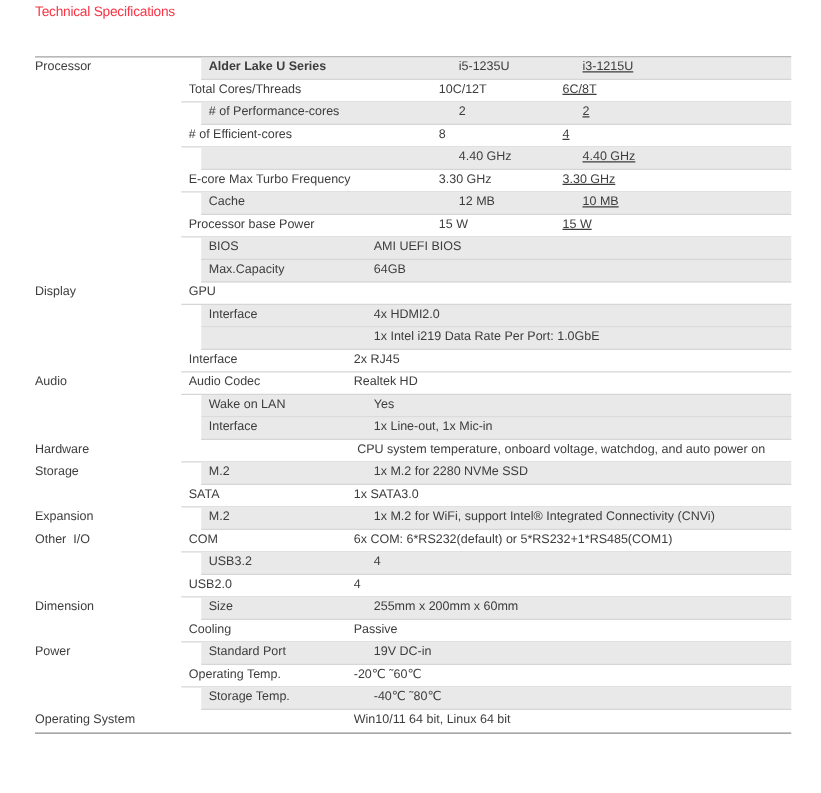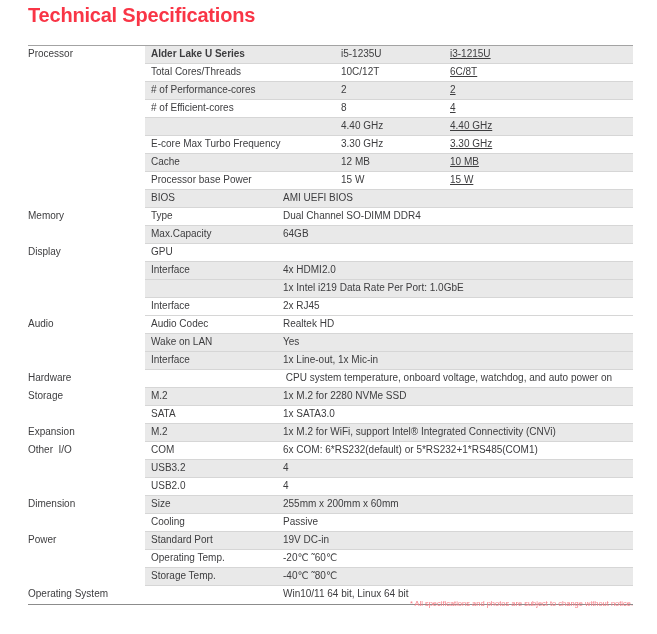--- a/index.html
+++ b/index.html
@@ -13,44 +13,44 @@
   }
   *{box-sizing:border-box;}
   html,body{margin:0;padding:0;background:#fff;}
   .page{
     position:relative;width:657px;height:634px;background:#fff;
     font-family:"Liberation Sans","DejaVu Sans",sans-serif;color:var(--text);
     overflow:hidden;
   }
   .title{
     position:absolute;left:28px;top:4px;margin:0;
-    font-size:20px;font-weight:700;color:var(--accent);letter-spacing:-0.2px;
+    font-size:11px;font-weight:400;color:var(--accent);letter-spacing:-0.2px;
   }
   .spec-table{
     position:absolute;left:28px;top:45px;width:605px;
     border-top:1px solid var(--rule-top);
     border-bottom:1px solid var(--rule-bottom);
   }
   .row{display:flex;height:18px;font-size:10px;}
   .section-label{
     width:117px;flex:none;line-height:16.3px;white-space:pre;
     overflow:hidden;
   }
   .row-body{
     position:relative;flex:1;border-bottom:1px solid var(--row-border);
   }
   .row:last-child .row-body{border-bottom:none;}
-  .row.shaded .row-body{background:var(--shade);}
+  .row.shaded .row-body{background:var(--shade);margin-left:16px;}
   .row-body span{
     position:absolute;top:0;line-height:15.3px;white-space:pre;
   }
   .sub-label{left:6px;}
   .sub-label.bold{font-weight:bold;}
   .val-single{left:138px;}
-  .val-1{left:196px;}
+  .val-1{left:206px;}
   .val-2{left:305px;text-decoration:underline;}
   .footnote{
     position:absolute;right:24px;top:599px;
     font-size:7.5px;color:var(--footnote);
   }
 </style>
 </head>
 <body>
 
 <div class="page">
@@ -119,27 +119,20 @@
           <span class="val-2">15 W</span>
         </div>
       </div>
       <div class="row shaded">
         <div class="section-label"></div>
         <div class="row-body">
           <span class="sub-label">BIOS</span>
           <span class="val-single">AMI UEFI BIOS</span>
         </div>
       </div>
-      <div class="row">
-        <div class="section-label">Memory</div>
-        <div class="row-body">
-          <span class="sub-label">Type</span>
-          <span class="val-single">Dual Channel SO-DIMM DDR4</span>
-        </div>
-      </div>
       <div class="row shaded">
         <div class="section-label"></div>
         <div class="row-body">
           <span class="sub-label">Max.Capacity</span>
           <span class="val-single">64GB</span>
         </div>
       </div>
       <div class="row">
         <div class="section-label">Display</div>
         <div class="row-body">
@@ -273,14 +266,13 @@
         </div>
       </div>
       <div class="row">
         <div class="section-label">Operating System</div>
         <div class="row-body">
           <span class="sub-label"></span>
           <span class="val-single">Win10/11 64 bit, Linux 64 bit</span>
         </div>
       </div>
     </div>
-  <div class="footnote">* All specifications and photos are subject to change without notice.</div>
 </div>
 
 </body></html>

